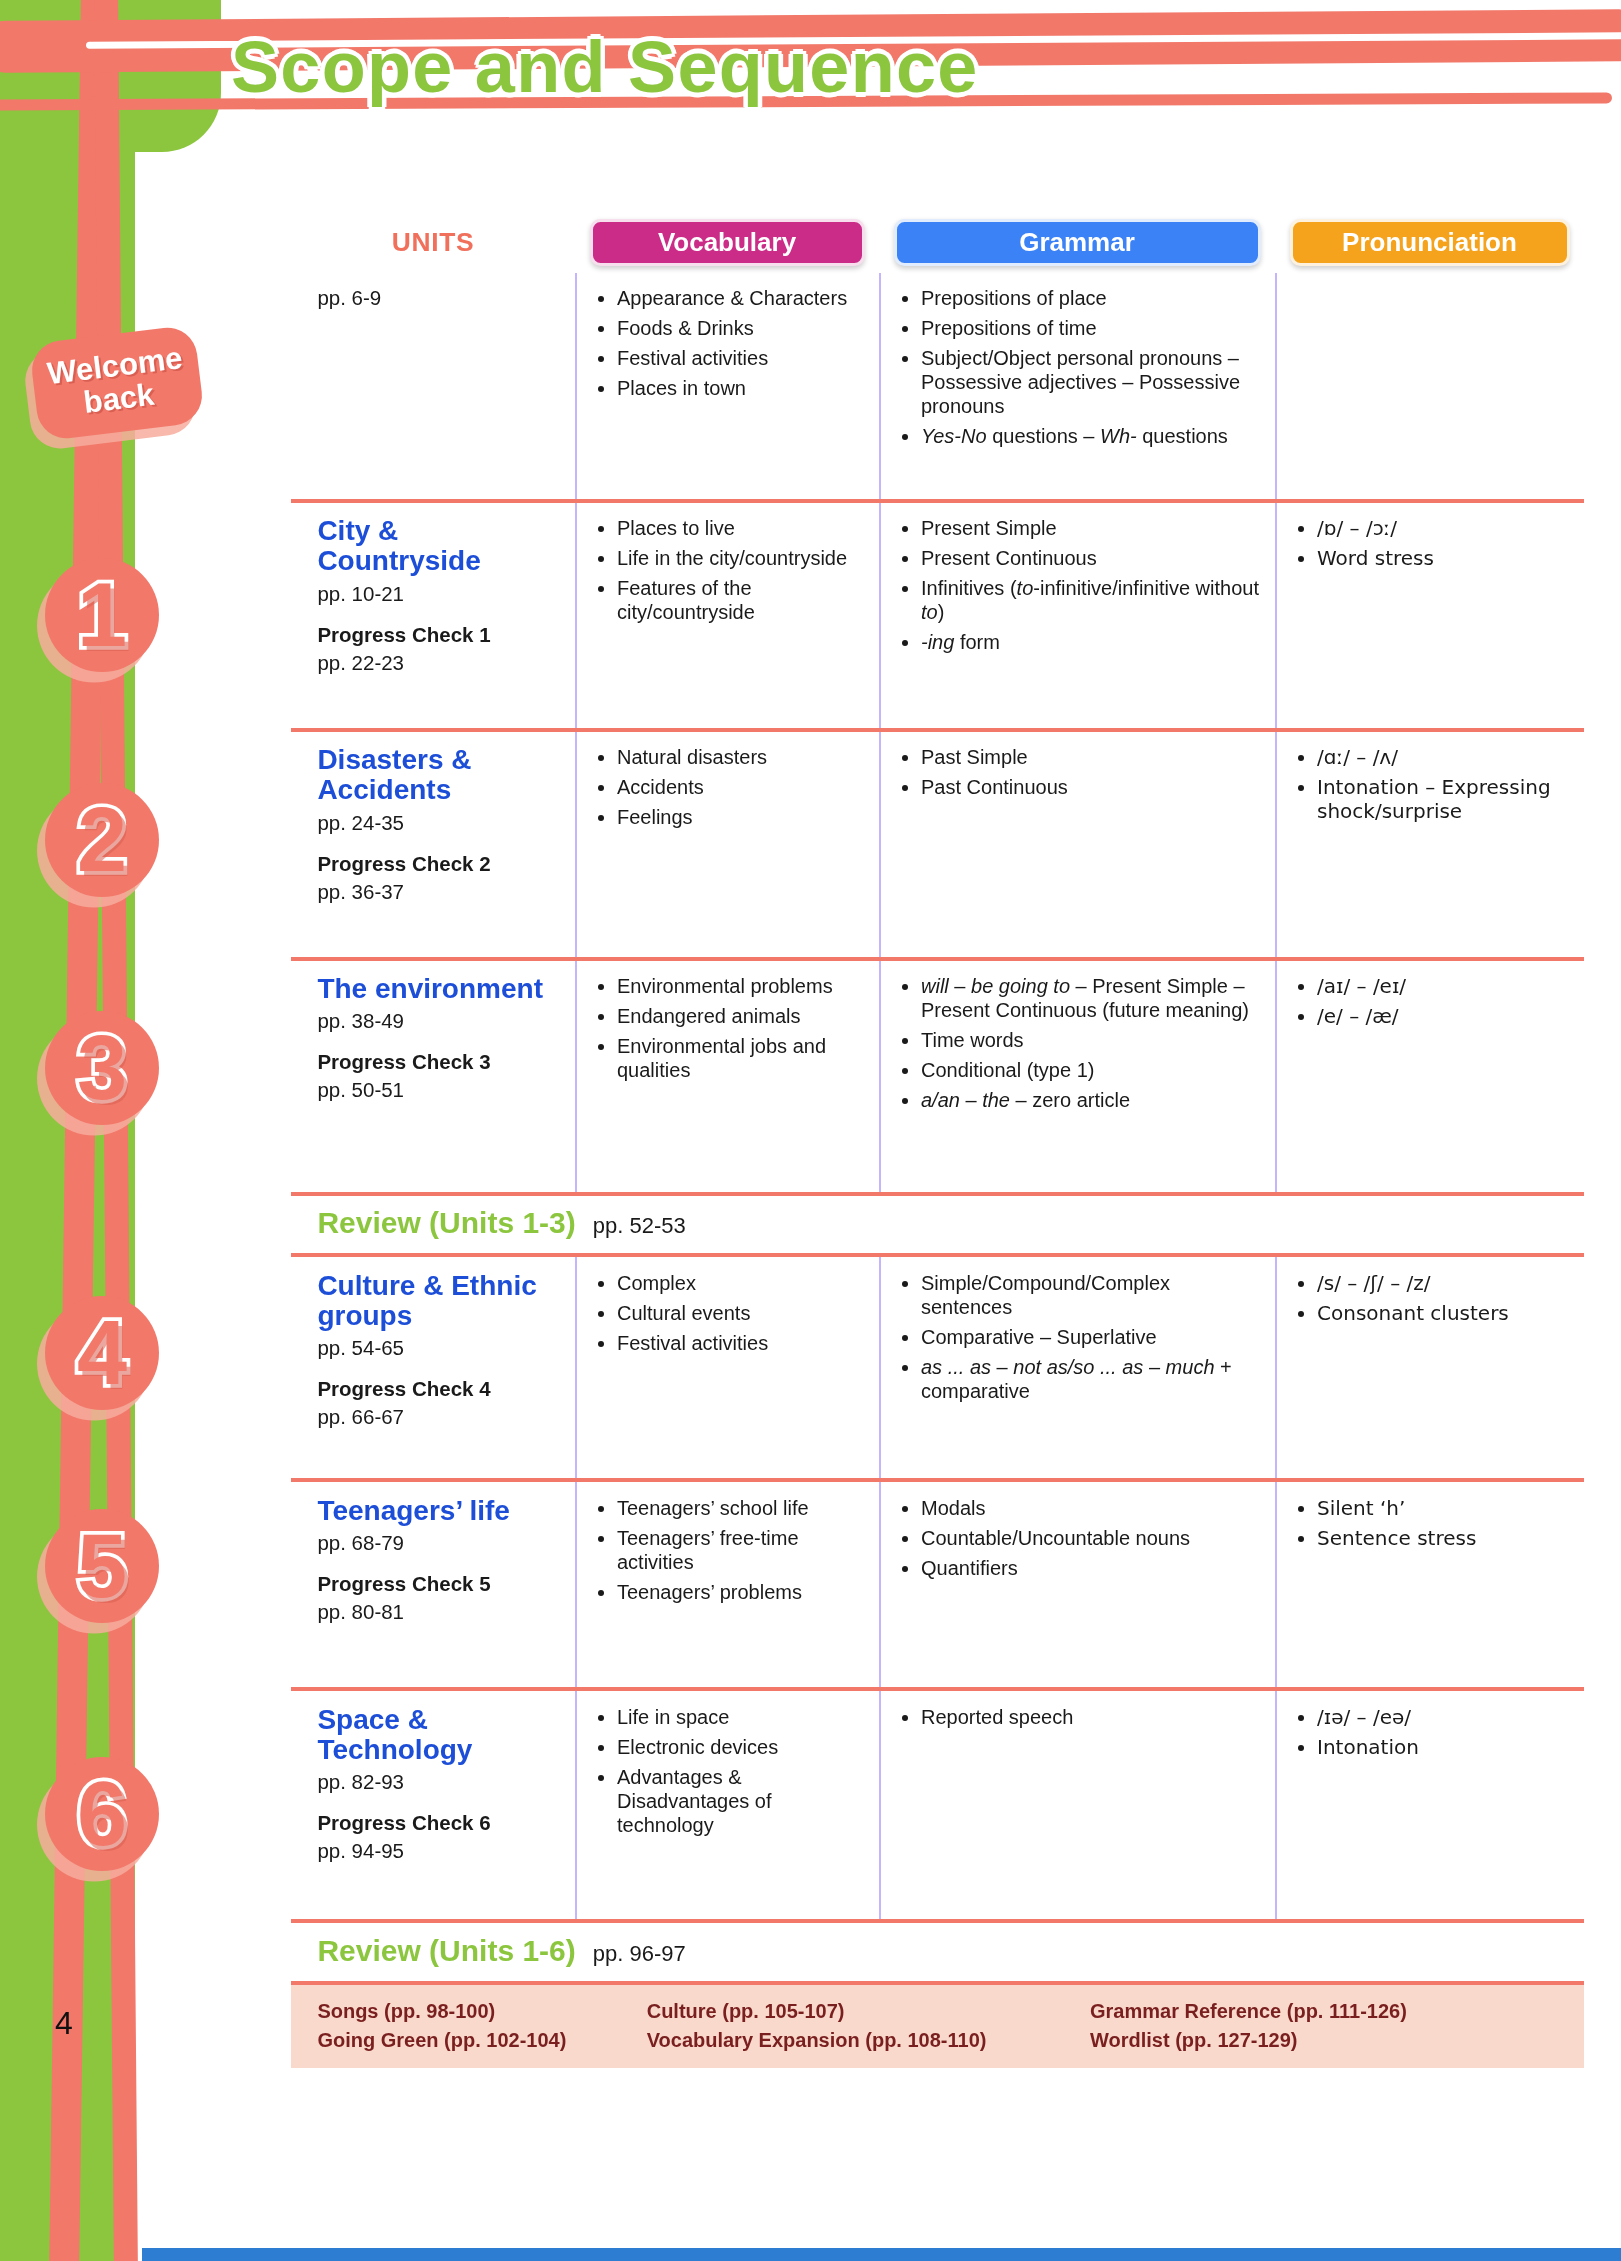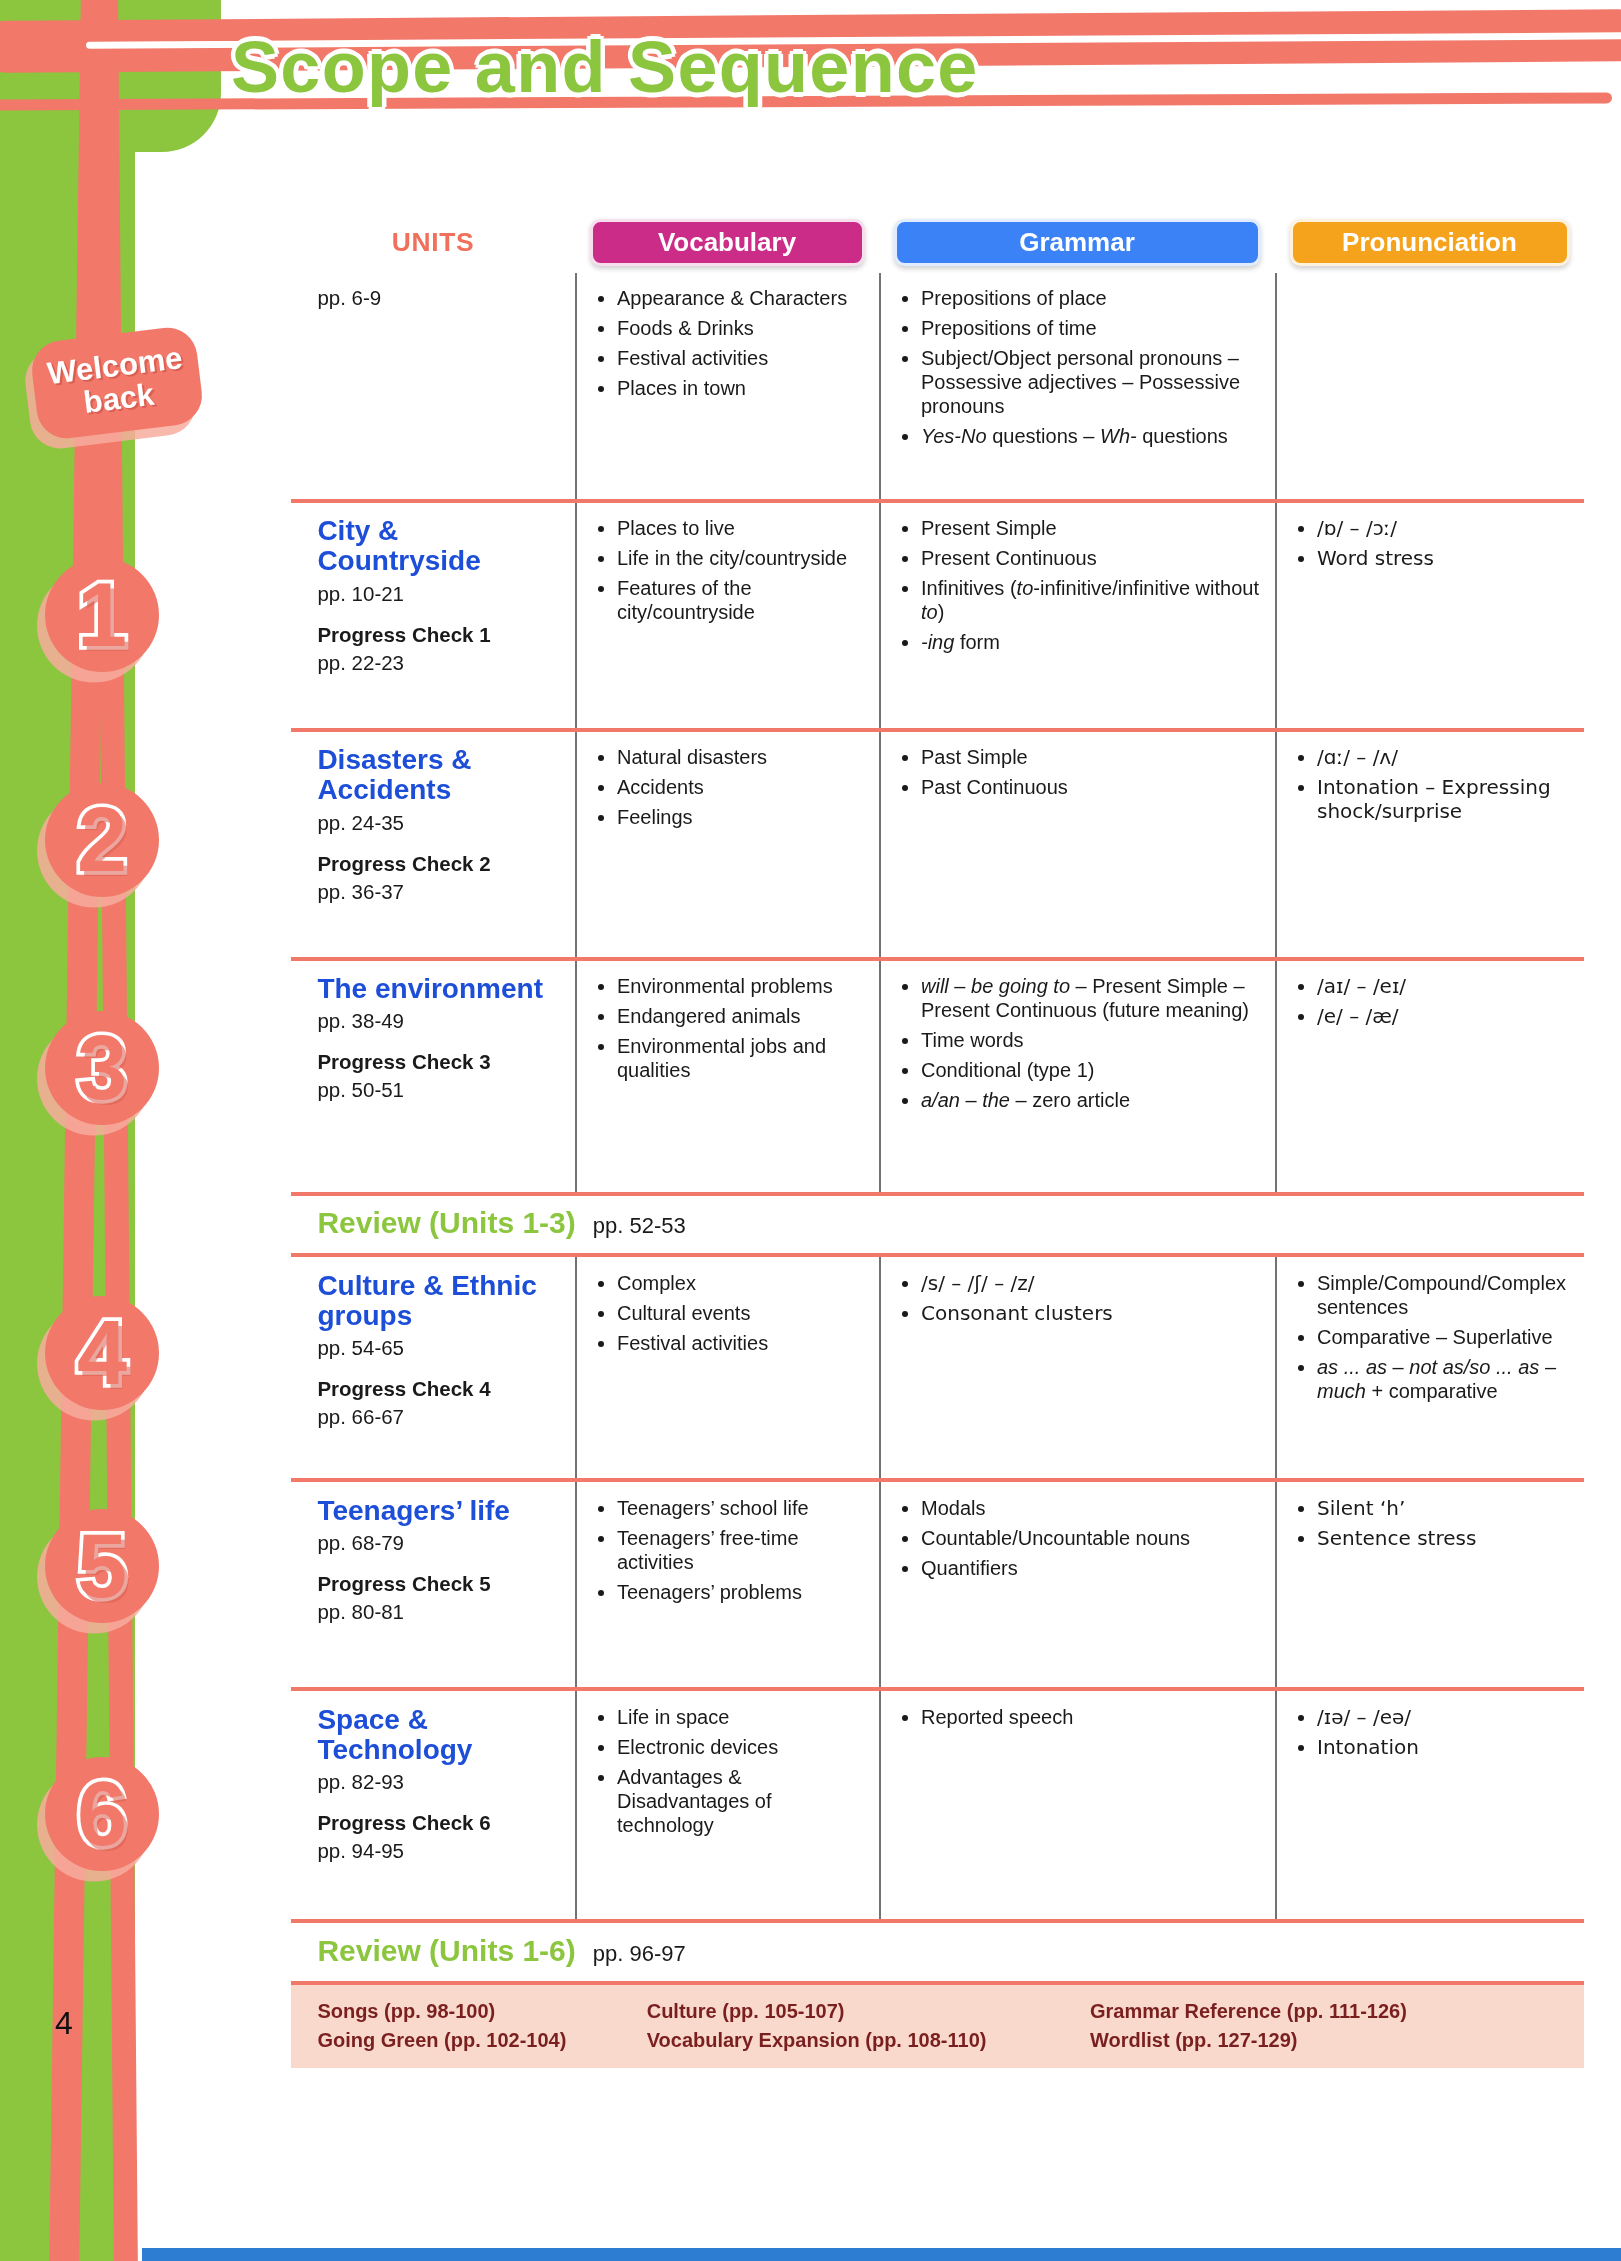--- a/index.html
+++ b/index.html
@@ -66,21 +66,21 @@
     color:#fff;font-size:26px;font-weight:bold;
     border:3.3px solid rgba(255,255,255,0.85);
     box-shadow:0 2.6px 5.3px rgba(0,0,0,0.18);
   }
   .pill.vocab{background:#CB2C88;}
   .pill.gram{background:#3b82f6;}
   .pill.pron{background:#F5A31C;}
 
   .tbody > div + div{border-top:4px solid #F2786A;}
   .row{display:grid;grid-template-columns:284px 304px 396px 309px;background:#fff;}
-  .row .cell + .cell{border-left:2px solid #737373;}
+  .row .cell + .cell{border-left:2px solid #c4b5fd;}
   .cell{box-sizing:border-box;}
   .units-cell{padding:13.2px 16px 16px 26.4px;}
   ul.items{margin:0;padding:13.2px 12px 16px 40px;list-style:disc;font-size:20px;line-height:1.2;}
   ul.items li{margin-bottom:6px;}
   .pron-cell li{font-family:"DejaVu Sans","Liberation Sans",sans-serif;}
 
   .unit-title{color:#1d4ed8;font-size:28px;font-weight:bold;line-height:1.08;margin-bottom:5.3px;}
   .unit-pages{font-size:20.5px;margin-bottom:17px;}
   .progress-label{font-size:20.5px;font-weight:bold;margin-bottom:4px;}
   .progress-pages{font-size:20.5px;}
@@ -252,28 +252,28 @@
           <div class="unit-title">Culture &amp; Ethnic groups</div>
           <div class="unit-pages">pp. 54-65</div>
           <div class="progress-label">Progress Check 4</div>
           <div class="progress-pages">pp. 66-67</div>
         </div>
         <ul class="cell items">
             <li>Complex</li>
             <li>Cultural events</li>
             <li>Festival activities</li>
           </ul>
-        <ul class="cell items pron-cell">
-            <li>/s/ – /ʃ/ – /z/</li>
-            <li>Consonant clusters</li>
-          </ul>
         <ul class="cell items">
             <li>Simple/Compound/Complex sentences</li>
             <li>Comparative – Superlative</li>
             <li><em>as ... as</em> – <em>not as/so ... as</em> – <em>much</em> + comparative</li>
+          </ul>
+        <ul class="cell items pron-cell">
+            <li>/s/ – /ʃ/ – /z/</li>
+            <li>Consonant clusters</li>
           </ul>
       </div>
 
       <div class="row r-u5">
         <div class="cell units-cell">
           <div class="unit-title">Teenagers’ life</div>
           <div class="unit-pages">pp. 68-79</div>
           <div class="progress-label">Progress Check 5</div>
           <div class="progress-pages">pp. 80-81</div>
         </div>

